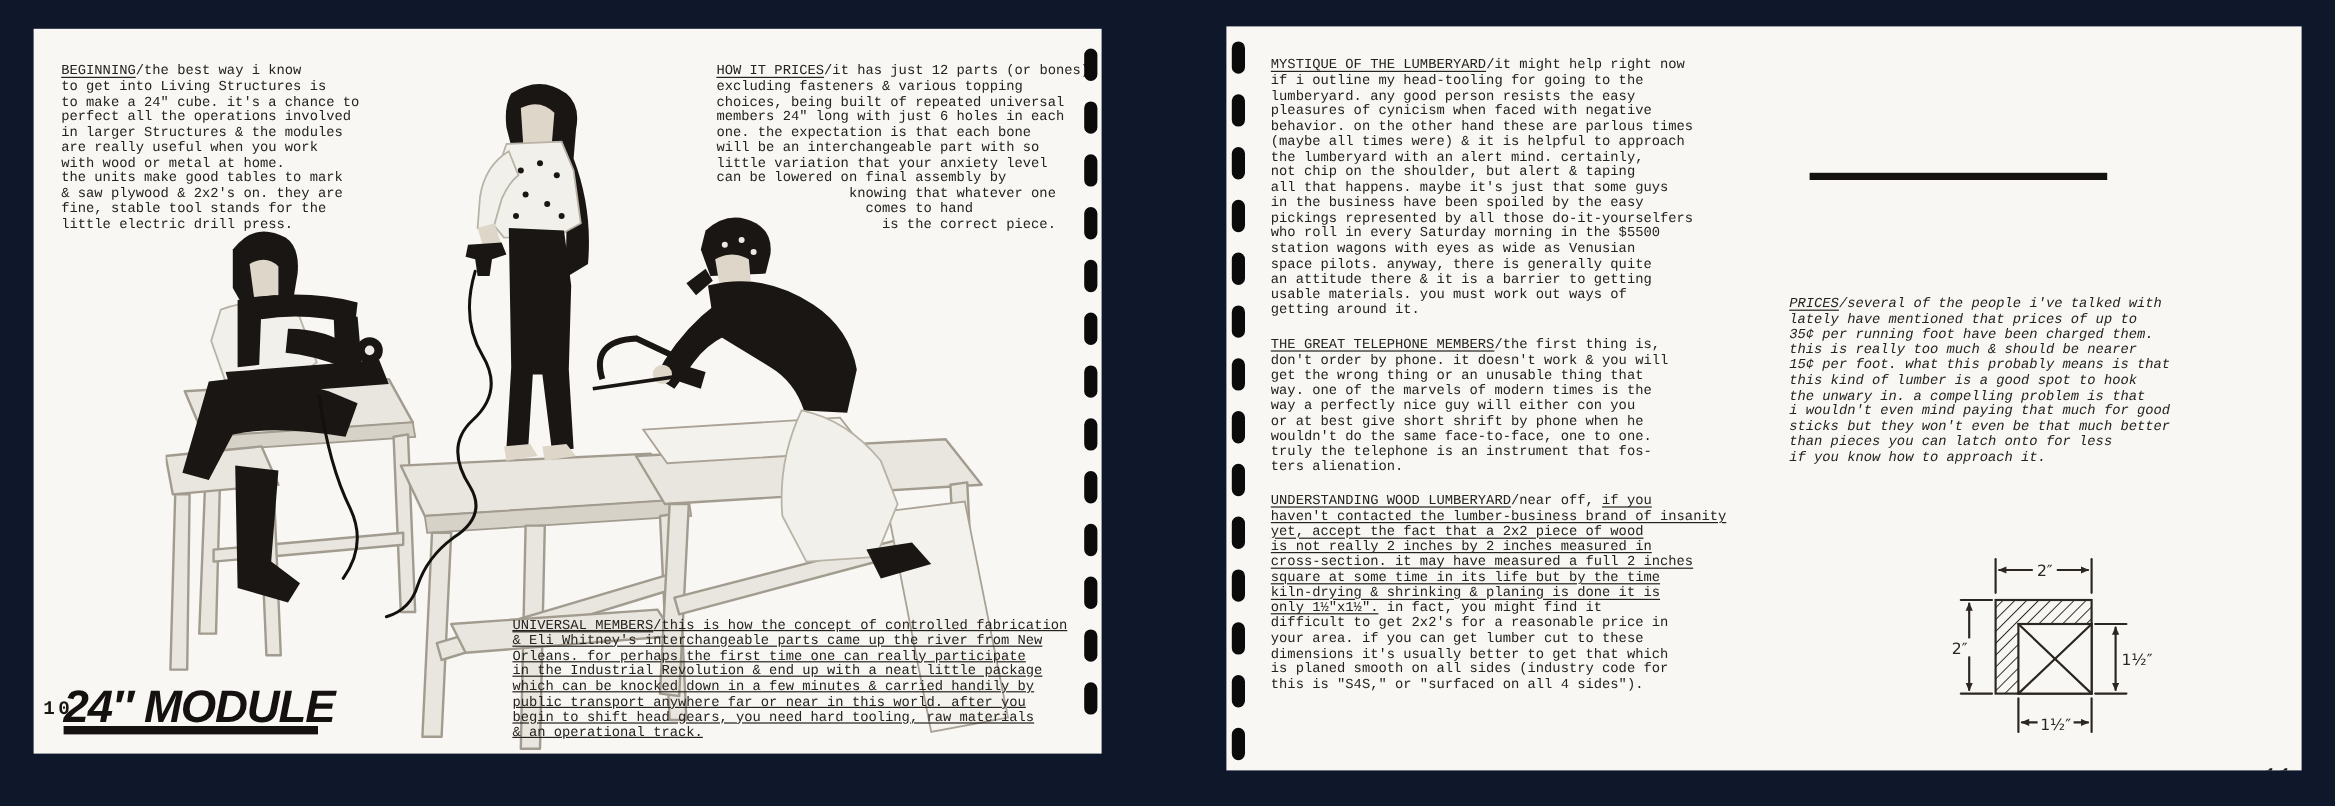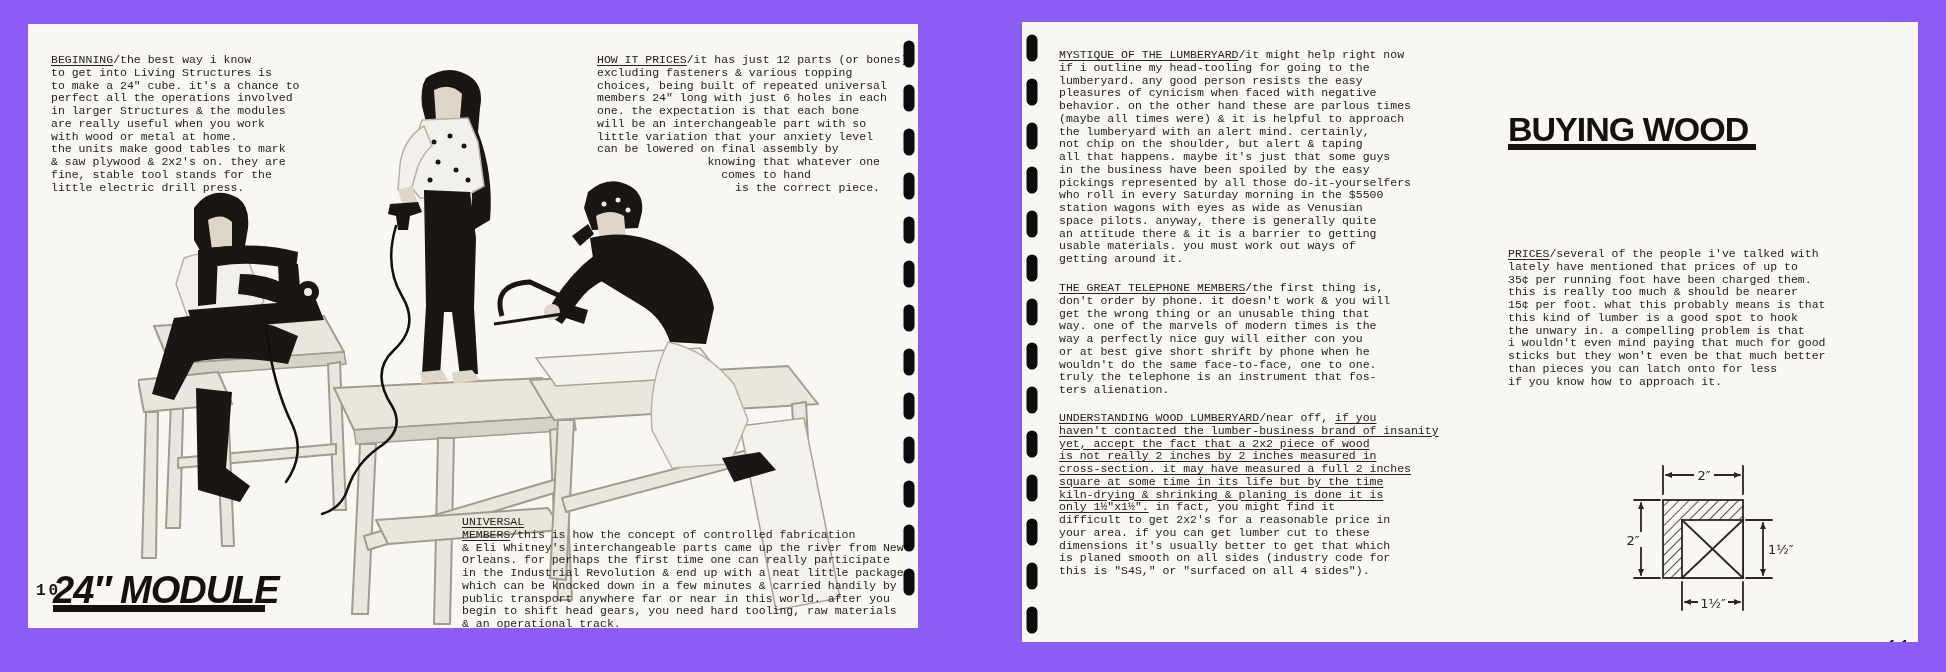--- a/index.html
+++ b/index.html
@@ -1,16 +1,16 @@
 <!DOCTYPE html>
 <html><head>
 <meta charset="utf-8">
 <style>
   html,body{margin:0;padding:0;background:#000;}
-  #stage{position:relative;width:1946px;height:672px;background:#8b5cf6;overflow:hidden;
+  #stage{position:relative;width:1946px;height:672px;background:#0f172a;overflow:hidden;
          font-family:"Liberation Mono","DejaVu Sans Mono",monospace;}
   .page{position:absolute;background:#f8f7f3;overflow:hidden;}
   #left-page{left:28px;top:24px;width:890px;height:604px;}
   #right-page{left:1022px;top:22px;width:896px;height:620px;}
   .tblock{position:absolute;font-size:11.5px;line-height:12.75px;color:#26221e;}
   .tbody{white-space:pre;}
   .ul{text-decoration:underline;text-underline-offset:2px;text-decoration-thickness:1px;}
   .big-title{position:absolute;font-family:"Liberation Sans","DejaVu Sans",sans-serif;
              font-weight:bold;color:#141110;letter-spacing:-1px;white-space:nowrap;}
   #title-module{left:25px;top:545px;font-size:38px;font-style:italic;}
@@ -154,21 +154,21 @@
 one. the expectation is that each bone
 will be an interchangeable part with so
 little variation that your anxiety level
 can be lowered on final assembly by
                 knowing that whatever one
                   comes to hand
                     is the correct piece.</span>
     </div>
 
 
-    <div class="tblock" style="left:434px;top:492px;">
+    <div class="tblock" style="left:399px;top:492px;text-decoration:underline;">
       <span class="ul">UNIVERSAL MEMBERS</span><span class="tbody">/this is how the concept of controlled fabrication
 &amp; Eli Whitney's interchangeable parts came up the river from New
 Orleans. for perhaps the first time one can really participate
 in the Industrial Revolution &amp; end up with a neat little package
 which can be knocked down in a few minutes &amp; carried handily by
 public transport anywhere far or near in this world. after you
 begin to shift head gears, you need hard tooling, raw materials
 &amp; an operational track.</span>
     </div>
 
@@ -228,24 +228,23 @@
 square at some time in its life but by the time
 kiln-drying &amp; shrinking &amp; planing is done it is
 only 1½″x1½″.</span><span class="tbody"> in fact, you might find it
 difficult to get 2x2's for a reasonable price in
 your area. if you can get lumber cut to these
 dimensions it's usually better to get that which
 is planed smooth on all sides (industry code for
 this is "S4S," or "surfaced on all 4 sides").</span>
     </div>
 
-    <div class="big-title" id="title-buying">BUYING WOOD</div>
     <div class="title-rule" id="rule-buying"></div>
 
-    <div class="tblock" style="left:486px;top:226px;">
+    <div class="tblock" style="left:469px;top:226px;font-style:italic;">
       <span class="ul">PRICES</span><span class="tbody">/several of the people i've talked with
 lately have mentioned that prices of up to
 35¢ per running foot have been charged them.
 this is really too much &amp; should be nearer
 15¢ per foot. what this probably means is that
 this kind of lumber is a good spot to hook
 the unwary in. a compelling problem is that
 i wouldn't even mind paying that much for good
 sticks but they won't even be that much better
 than pieces you can latch onto for less

